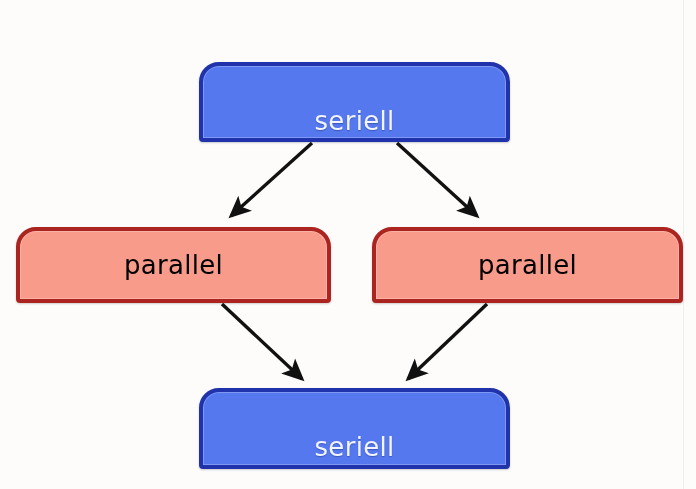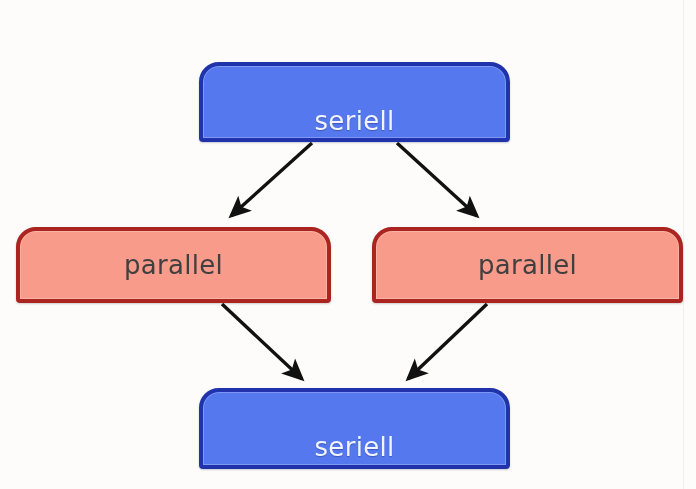--- a/index.html
+++ b/index.html
@@ -72,21 +72,21 @@
   }
 
   
   .node-parallel {
     background: #f99b8b;
     border-color: #ab2420;
     box-shadow: inset 0 0 0 1px #f7b3a6,
                 0 1px 2px rgba(90,60,60,0.25);
   }
   .node-parallel .node-label {
-    color: #404040;
+    color: #000000;
   }
 
   
   #node-serial-top     { left: 199px; top: 62px;  width: 311px; height: 80px; }
   #node-parallel-left  { left: 16px;  top: 227px; width: 315px; height: 76px; }
   #node-parallel-right { left: 372px; top: 227px; width: 311px; height: 76px; }
   #node-serial-bottom  { left: 199px; top: 388px; width: 311px; height: 81px; }
 </style>
 </head>
 <body>

